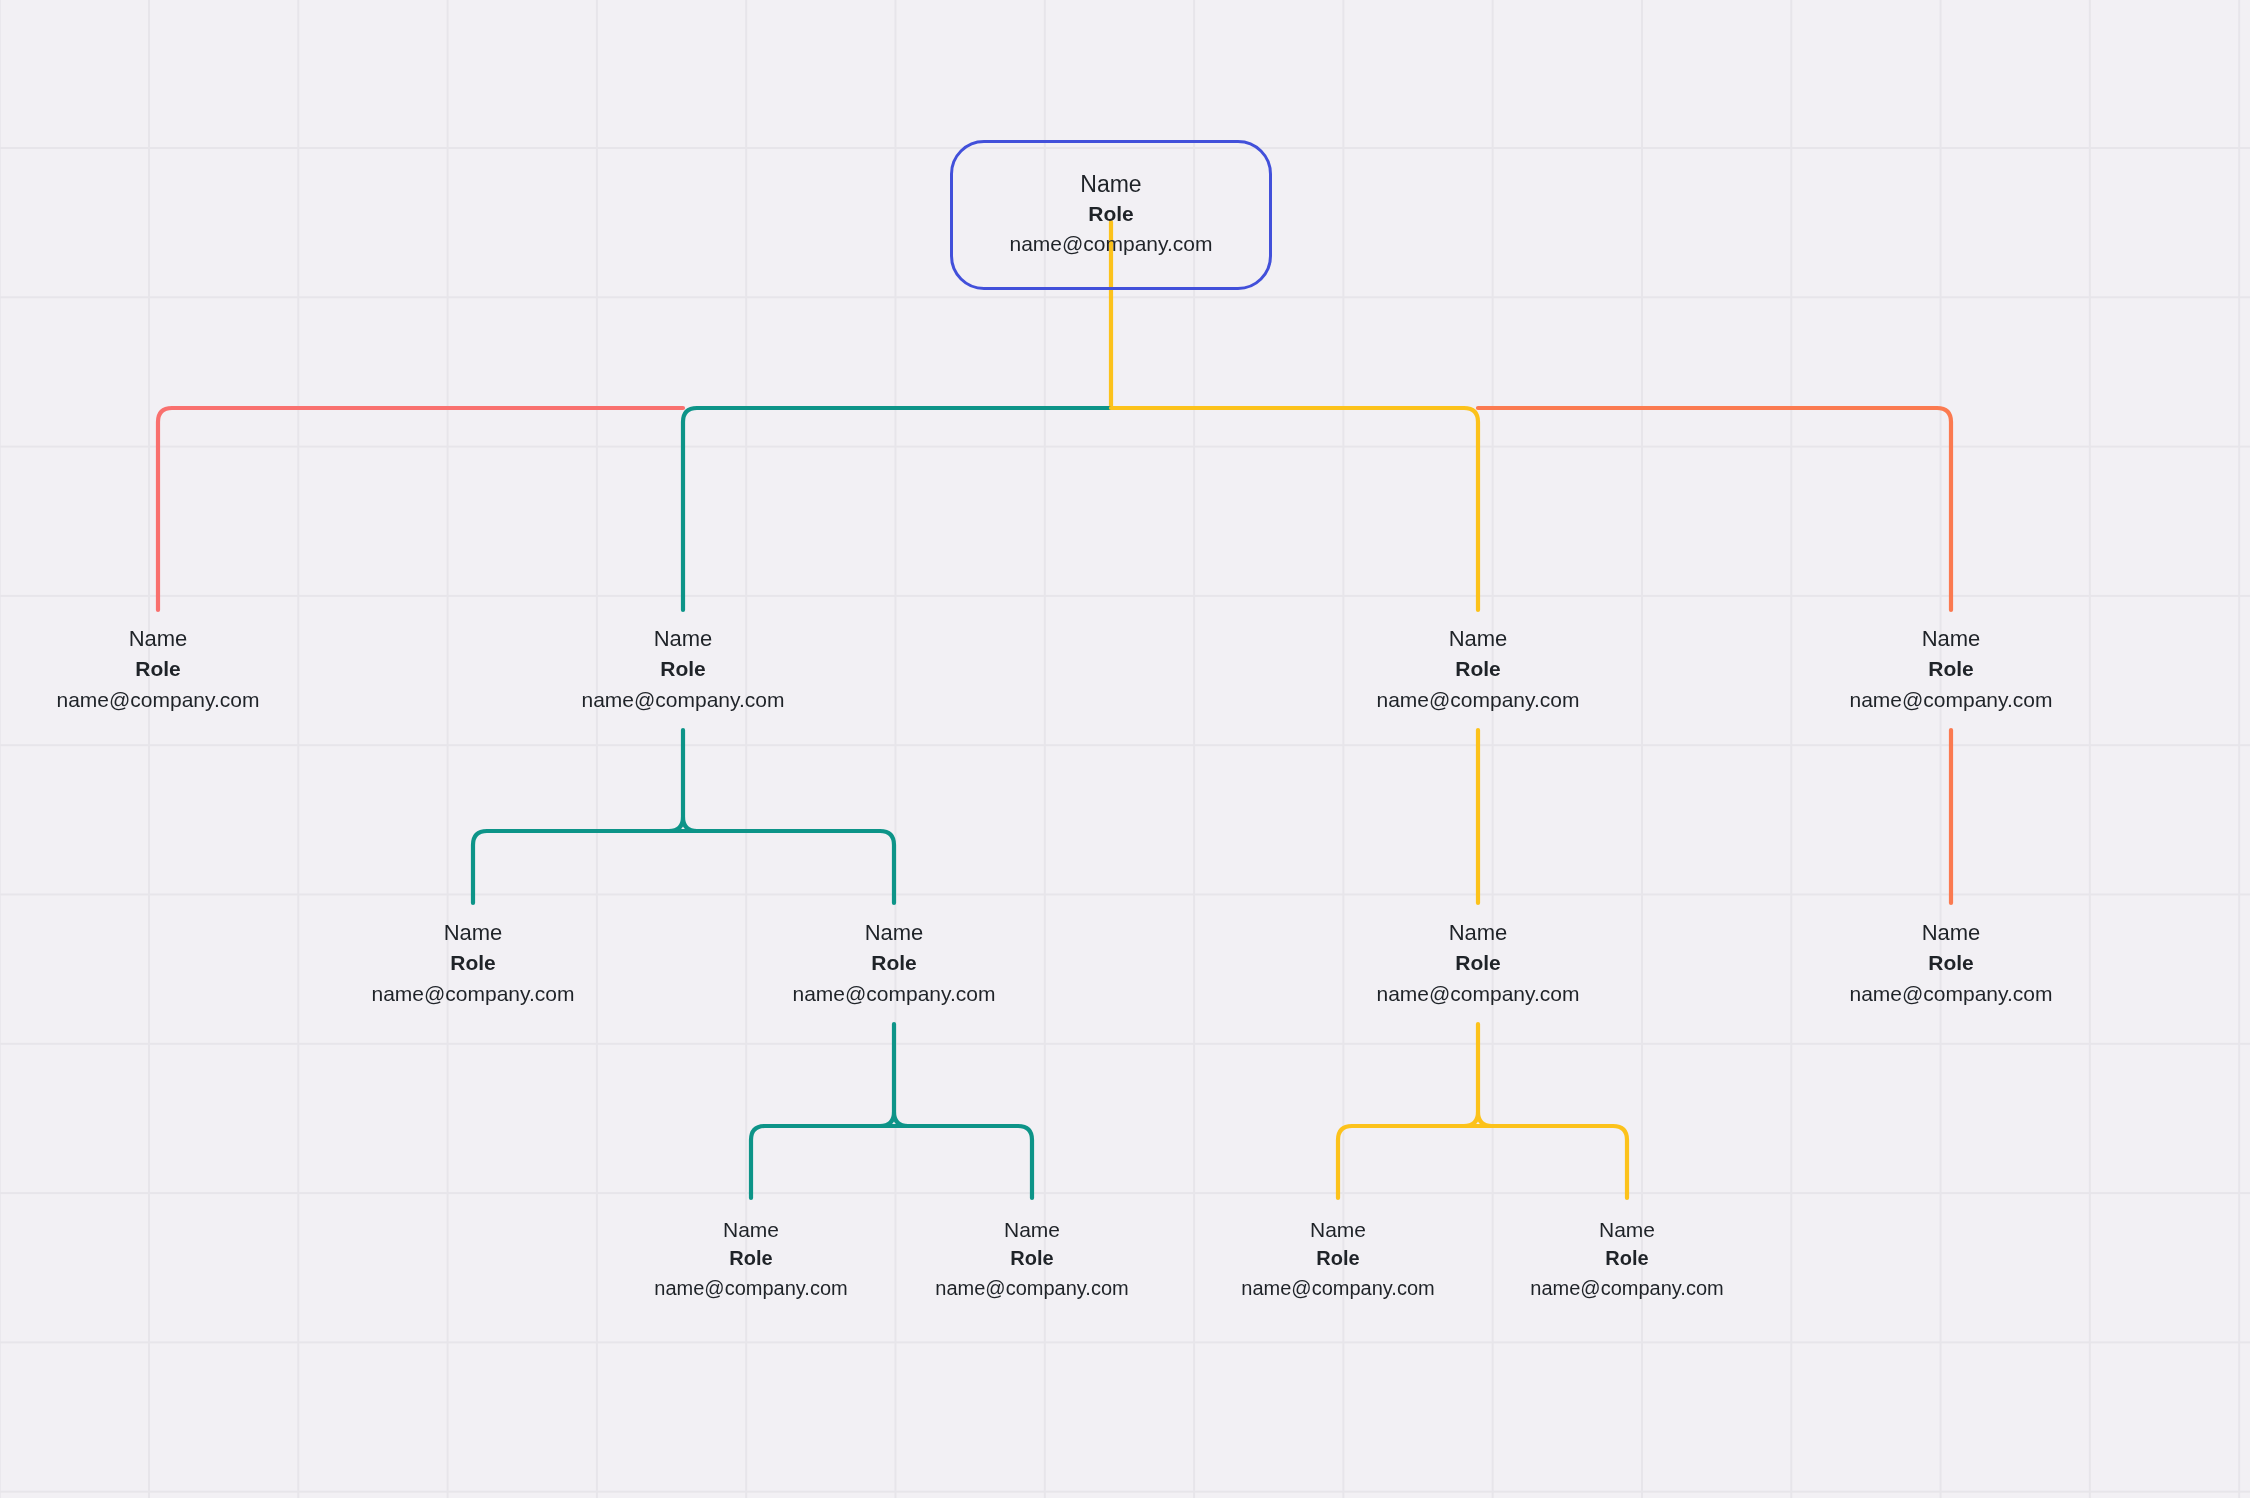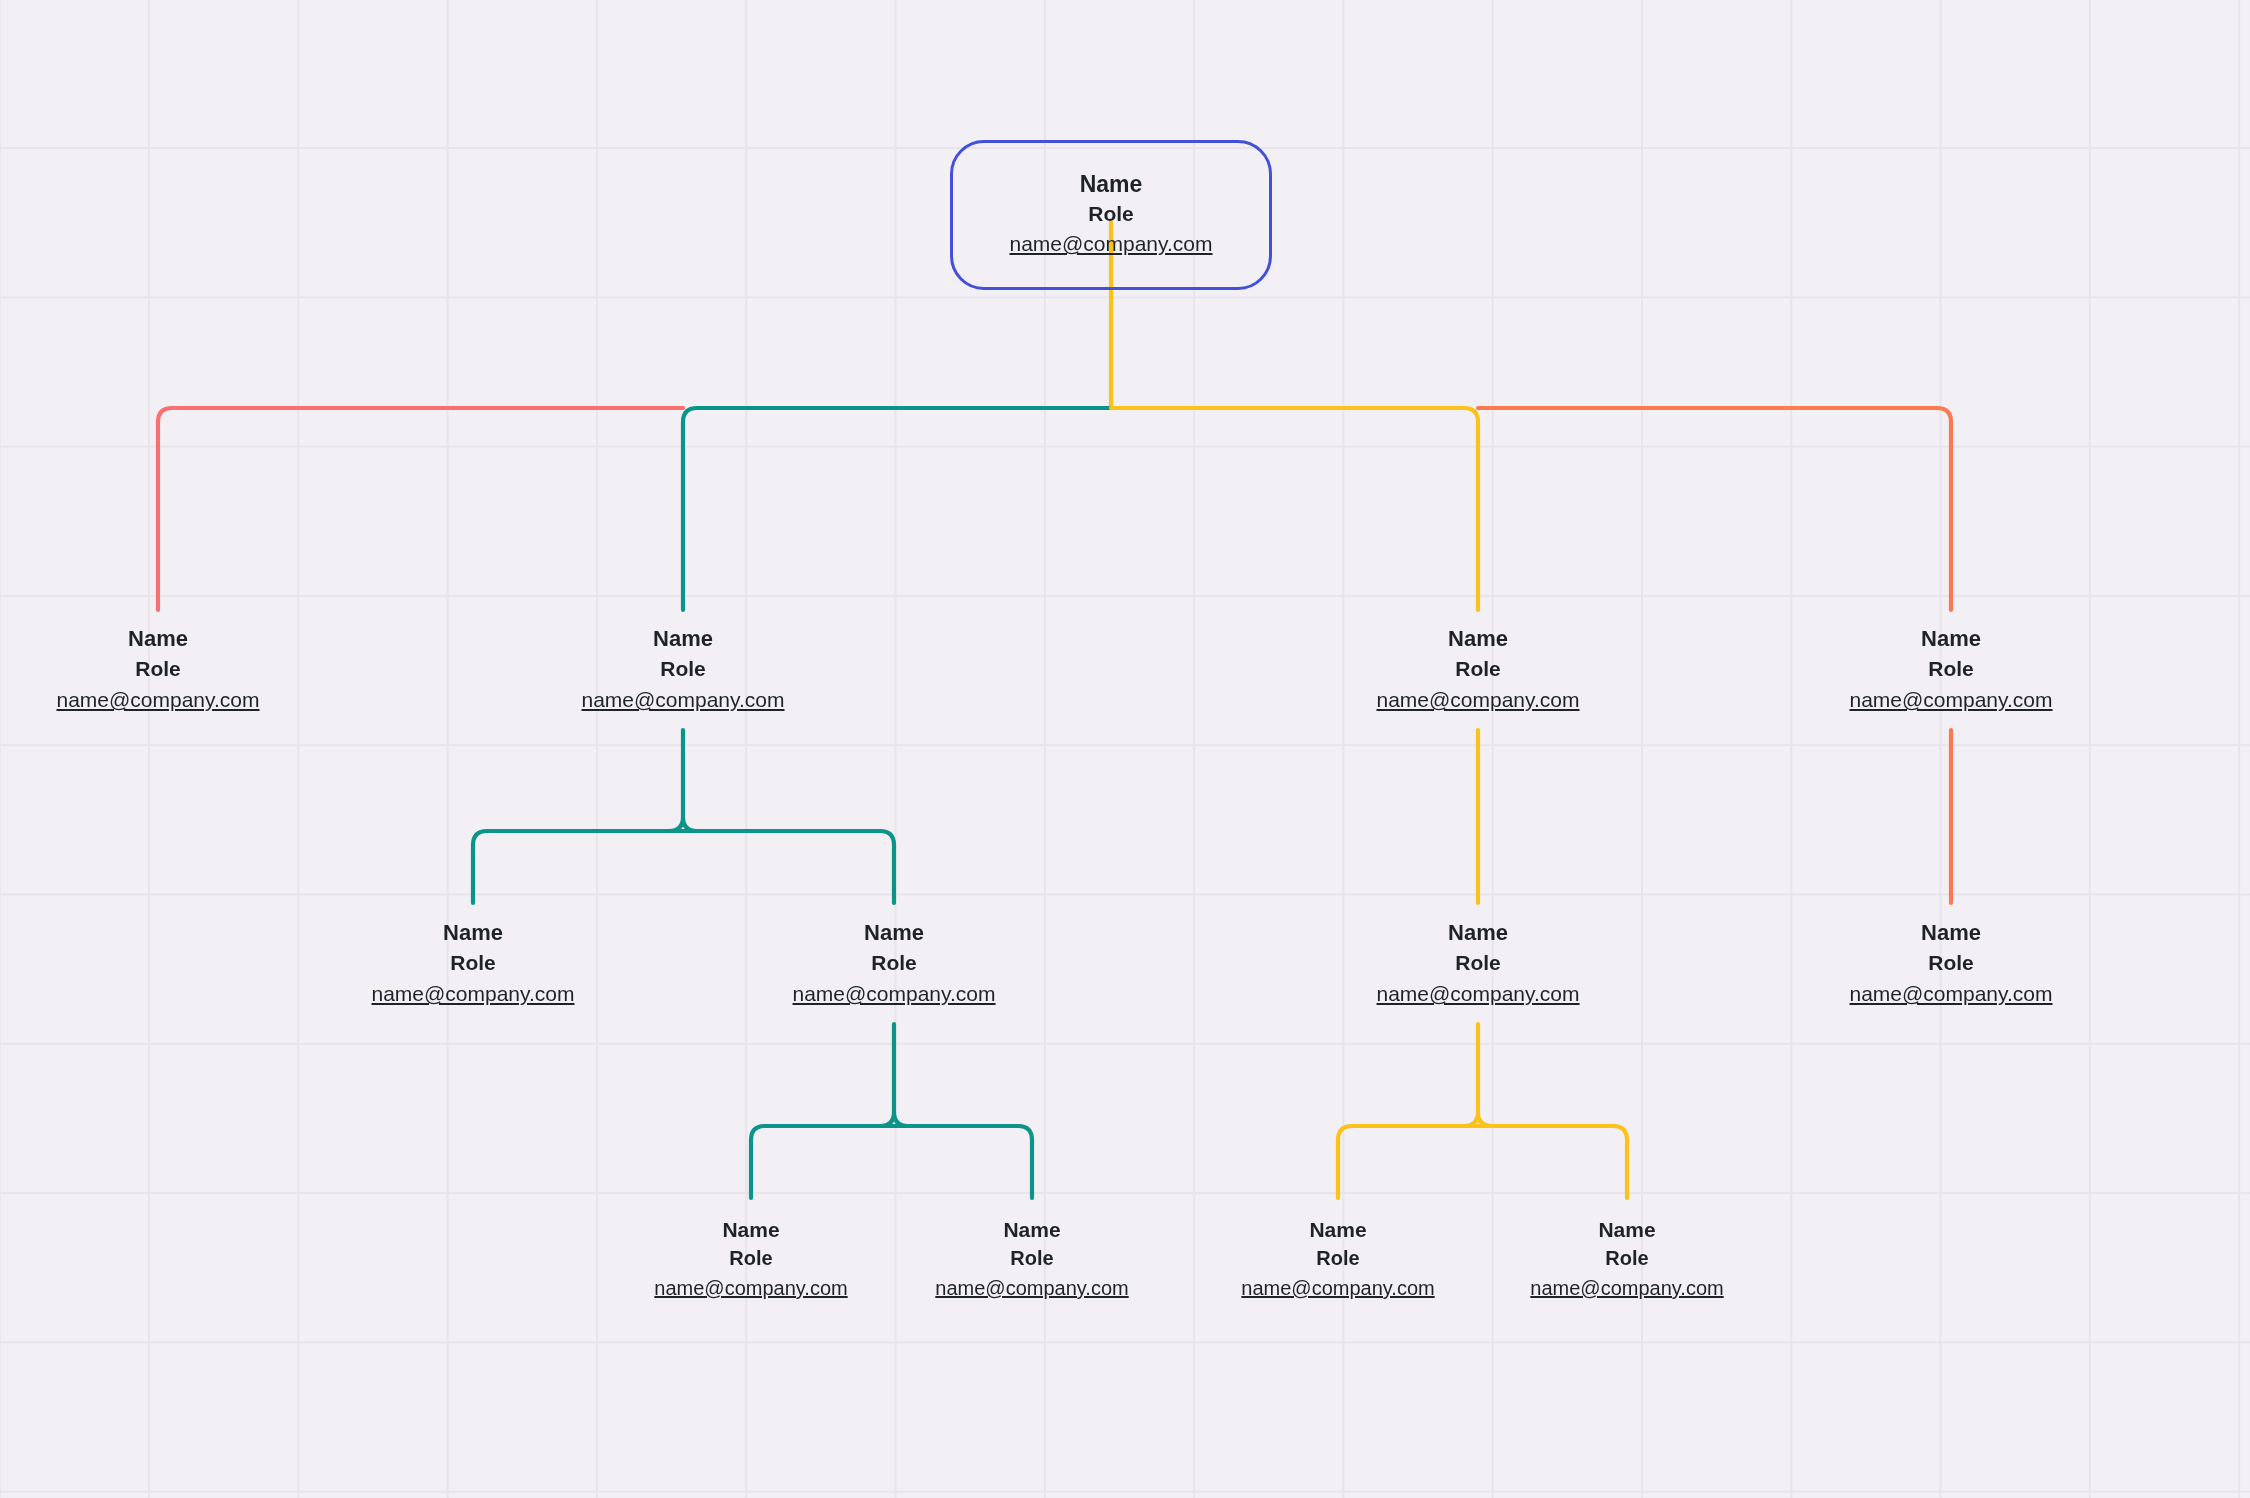--- a/index.html
+++ b/index.html
@@ -20,23 +20,23 @@
     pointer-events:none;
   }
   #edges { position:absolute; inset:0; }
   .node {
     position:absolute;
     text-align:center;
     color:#1f2328;
     white-space:nowrap;
     transform:translateX(-50%);
   }
-  .node .nm { font-weight:bold; }
+  .node .nm { font-weight:normal; }
   .node .rl { font-weight:bold; }
-  .node .em { font-weight:normal;text-decoration:underline; }
+  .node .em { font-weight:normal; }
   
   .node.root {
     border:3.5px solid #4250da;
     border-radius:34px;
     background:transparent;
     padding:26px 34px 28px;
     width:322px;
   }
   .node.root .nm { font-size:23px; line-height:30px; }
   .node.root .rl { font-size:21px; line-height:30px; }

